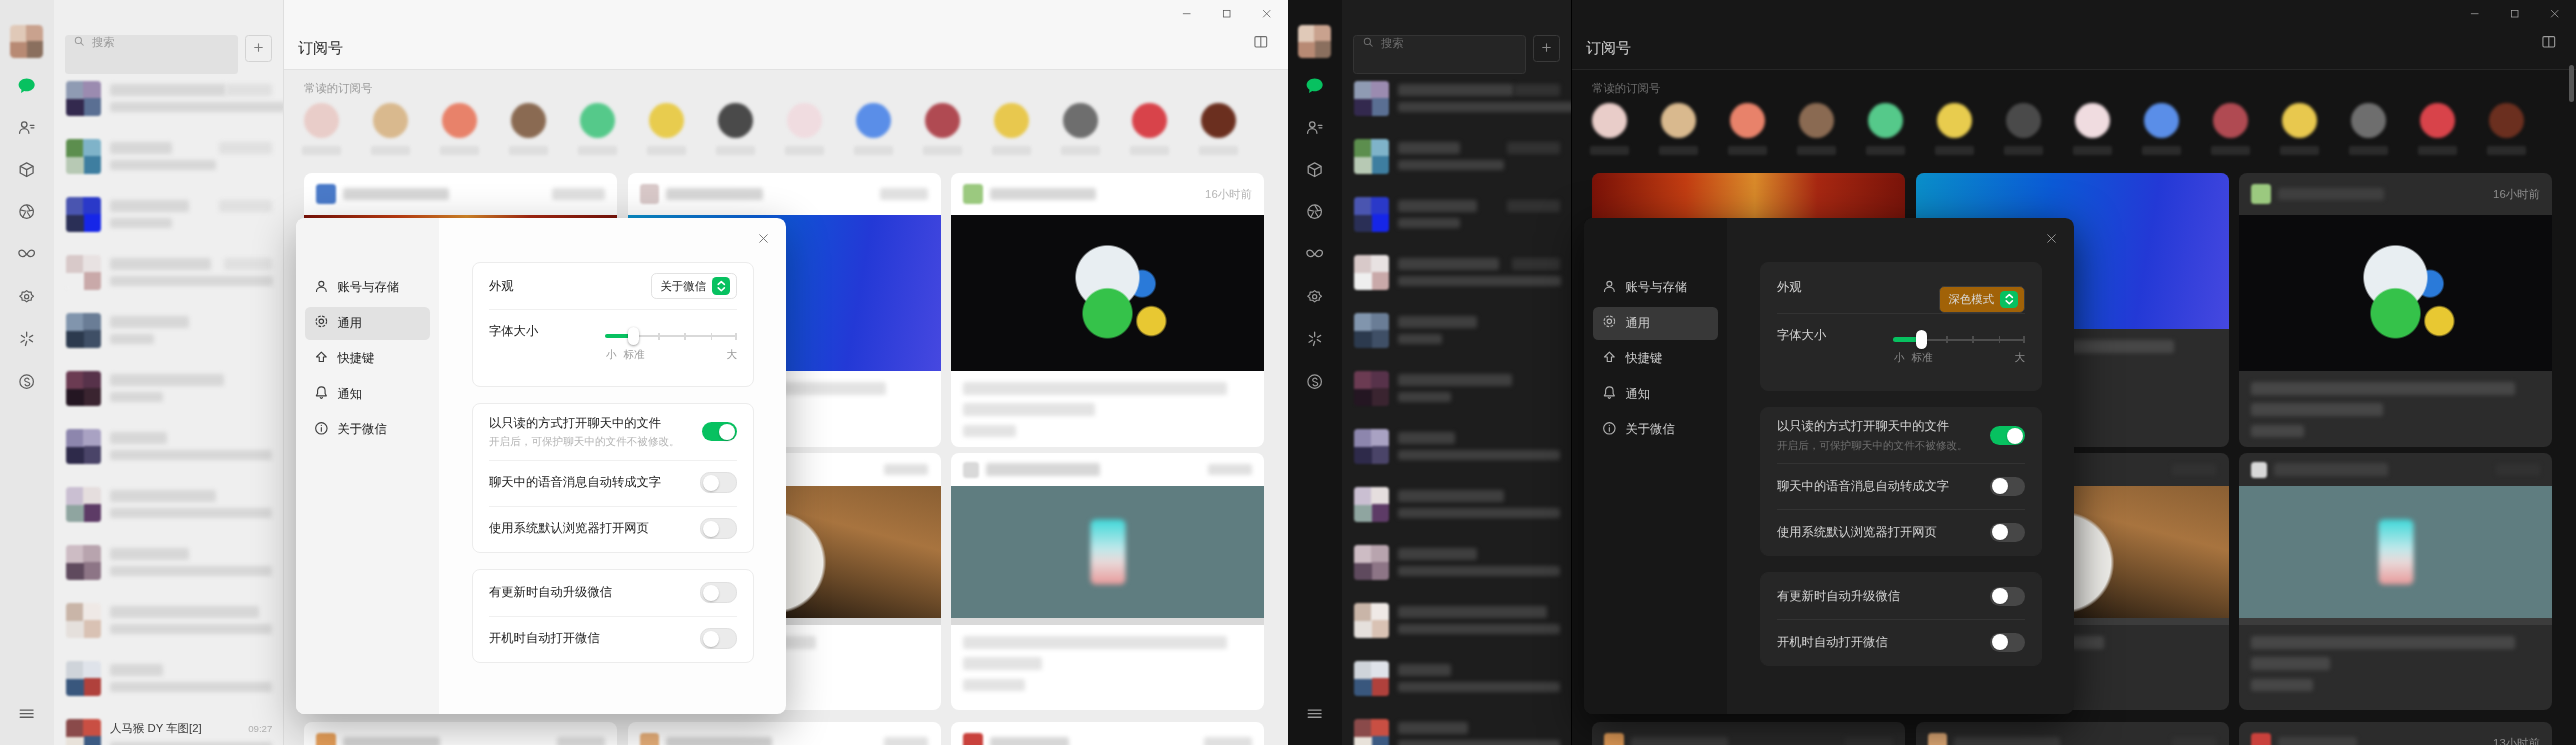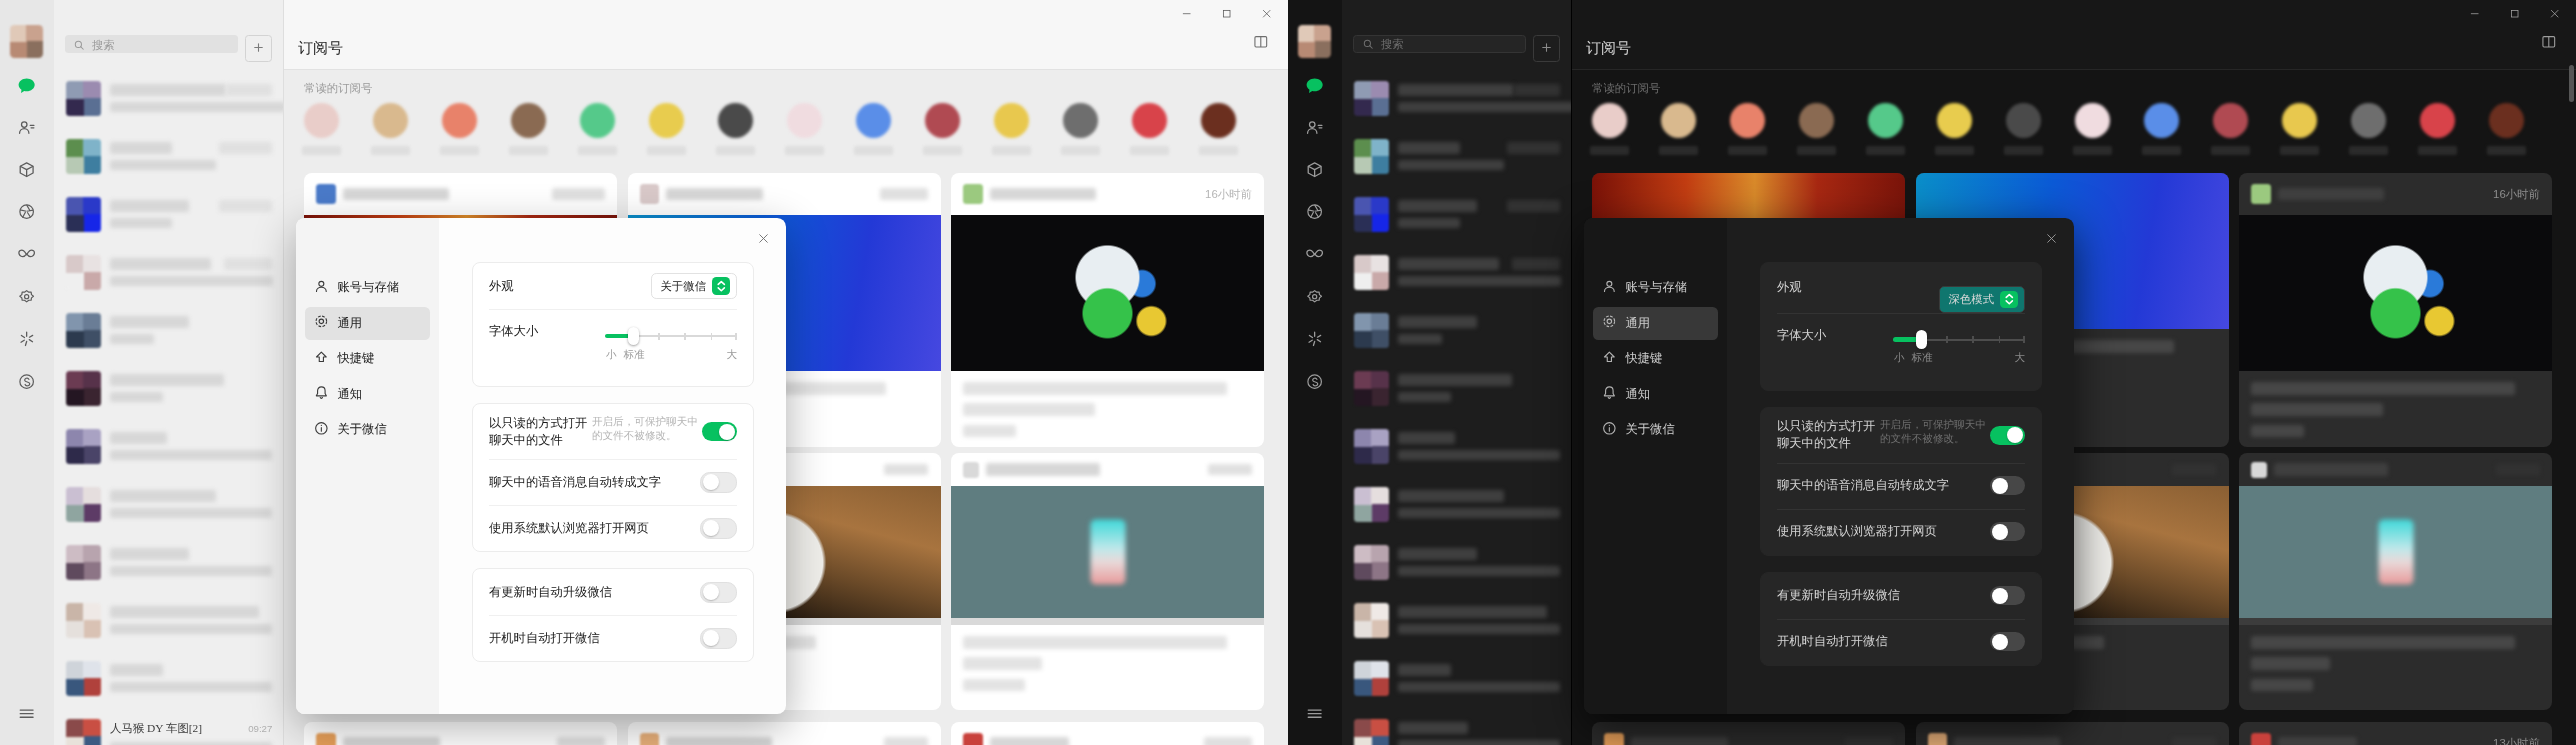--- a/index.html
+++ b/index.html
@@ -20,41 +20,41 @@
   .dark  .rail-btn{color:#9d9d9d;}
   .rail-btn svg{width:19.3px;height:19.3px;}
   .rail-hamburger{position:absolute;left:16.7px;bottom:21px;}
   .px-avatar{background:conic-gradient(var(--a1) 0 90deg,var(--a2) 90deg 180deg,var(--a3) 180deg 270deg,var(--a4) 270deg 360deg);filter:blur(1.1px);}
 
   
   .chatlist{position:absolute;left:54px;top:0;width:229px;height:100%;}
   .light .chatlist{background:#efefef;}
   .dark  .chatlist{background:#1d1d1d;}
   .search-row{position:absolute;top:35px;left:11.4px;right:10.6px;height:27px;display:flex;gap:7px;}
-  .search-pill{flex:1;height:18px;border-radius:3.5px;display:flex;align-items:flex-end;gap:6.2px;padding:0 8px;box-sizing:border-box;font-size:11.4px;cursor:text;}
+  .search-pill{flex:1;height:39px;border-radius:3.5px;display:flex;align-items:flex-start;gap:6.2px;padding:0 8px;box-sizing:border-box;font-size:11.4px;cursor:text;}
   .light .search-pill{background:#e1e1e1;color:#9a9a9a;}
   .dark  .search-pill{background:#252525;border:0.9px solid #343434;color:#6e6e6e;}
   .search-pill svg{width:12.3px;height:12.3px;flex:none;}
   .plus-btn{width:27px;height:27px;box-sizing:border-box;border-radius:3.5px;border:0.9px solid;display:flex;align-items:center;justify-content:center;cursor:pointer;}
   .light .plus-btn{border-color:#d3d3d3;color:#7a7a7a;}
   .dark  .plus-btn{border-color:#3a3a3a;color:#8a8a8a;}
   .plus-btn svg{width:13px;height:13px;}
   .chats{position:absolute;top:69px;left:0;right:0;bottom:0;overflow:hidden;}
   .chat-item{height:58px;display:flex;align-items:center;padding:0 10.6px 0 12.3px;gap:8.8px;box-sizing:border-box;cursor:pointer;}
   .chat-av{width:35px;height:35px;border-radius:3.5px;flex:none;}
   .chat-lines{flex:1;min-width:0;}
   .blur-block{display:inline-block;height:11.4px;border-radius:2.6px;filter:blur(2.2px);vertical-align:middle;}
   .light .blur-block{background:#d7d7d7;}
   .dark  .blur-block{background:#3f3f3f;}
   .light .blur-time{background:#e0e0e0;}
   .dark  .blur-time{background:#323232;}
   .line1{display:flex;align-items:center;}
   .line1 .sp{flex:1;}
   .blur-preview{display:block;height:9.7px;margin-top:6.2px;}
-  .chat-text{font-size:11.4px;white-space:nowrap;font-family:Liberation Serif, serif;}
+  .chat-text{font-size:11.4px;white-space:nowrap;}
   .light .chat-text{color:#3c3c3c;}
   .dark  .chat-text{color:#9a9a9a;}
   .chat-time-text{font-size:9.7px;color:#b0b0b0;}
 
   
   .main{position:absolute;left:283px;top:0;right:0;bottom:0;}
   .light .main{border-left:0.9px solid #dedede;background:#ededed;}
   .dark  .main{border-left:0.9px solid #000;background:#141414;}
   .main-header{position:absolute;top:0;left:0;right:0;height:70px;box-sizing:border-box;}
   .light .main-header{background:#f7f7f7;border-bottom:0.9px solid #e2e2e2;}
@@ -150,29 +150,29 @@
   .dlg-close svg{width:13px;height:13px;}
   .dlg-card{border-radius:8px;margin-bottom:16px;}
   .light .dlg-card{background:#fff;border:0.9px solid #ececec;}
   .dark  .dlg-card{background:#262626;border:0.9px solid #262626;}
   .dlg-row{padding:0 16px;display:flex;align-items:center;justify-content:space-between;min-height:46px;position:relative;font-size:12.3px;}
   .light .dlg-row{color:#1a1a1a;}
   .dark  .dlg-row{color:#d5d5d5;}
   .dlg-row + .dlg-row::before{content:"";position:absolute;top:0;left:16px;right:16px;height:0.9px;}
   .light .dlg-row + .dlg-row::before{background:#f0f0f0;}
   .dark  .dlg-row + .dlg-row::before{background:#333;}
-  .row-main{display:flex;flex-direction:row;gap:3.5px;padding:10.6px 0;}
+  .row-main{display:flex;flex-direction:column;gap:3.5px;padding:10.6px 0;}
   .row-sub{font-size:10.6px;}
   .light .row-sub{color:#b5b5b5;}
   .dark  .row-sub{color:#6e6e6e;}
   .row-sub:empty{display:none;}
   .fs-row{min-height:63px;align-items:flex-start;padding-top:14px;}
   .mode-btn{height:24.6px;padding:0 6.2px 0 8.8px;border-radius:5.3px;display:flex;gap:6.2px;align-items:center;font-size:11.4px;cursor:pointer;}
   .light .mode-btn{background:#fff;border:0.9px solid #e2e2e2;color:#1a1a1a;}
-  .dark  .mode-btn{background:#0f766e;border:0.9px solid #3a3a3a;color:#d9d9d9;margin-top:23px;}
+  .dark  .mode-btn{background:#a16207;border:0.9px solid #3a3a3a;color:#d9d9d9;margin-top:23px;}
   .mode-icon{width:17.6px;height:17.6px;border-radius:4.4px;background:#07c160;color:#fff;display:flex;align-items:center;justify-content:center;}
   .mode-icon svg{width:10.6px;height:12.3px;}
   .slider{width:132px;position:relative;height:40px;margin-top:1.8px;}
   .sl-track{position:absolute;top:10.6px;left:0;right:0;height:1.8px;cursor:pointer;}
   .light .sl-track{background:#d9d9d9;}
   .dark  .sl-track{background:#4d4d4d;}
   .sl-tick{position:absolute;top:8px;width:1.8px;height:7px;}
   .light .sl-tick{background:#d9d9d9;}
   .dark  .sl-tick{background:#4d4d4d;}
   .sl-fill{position:absolute;left:0;top:8.8px;height:4.4px;border-radius:2.6px;background:#07c160;}

